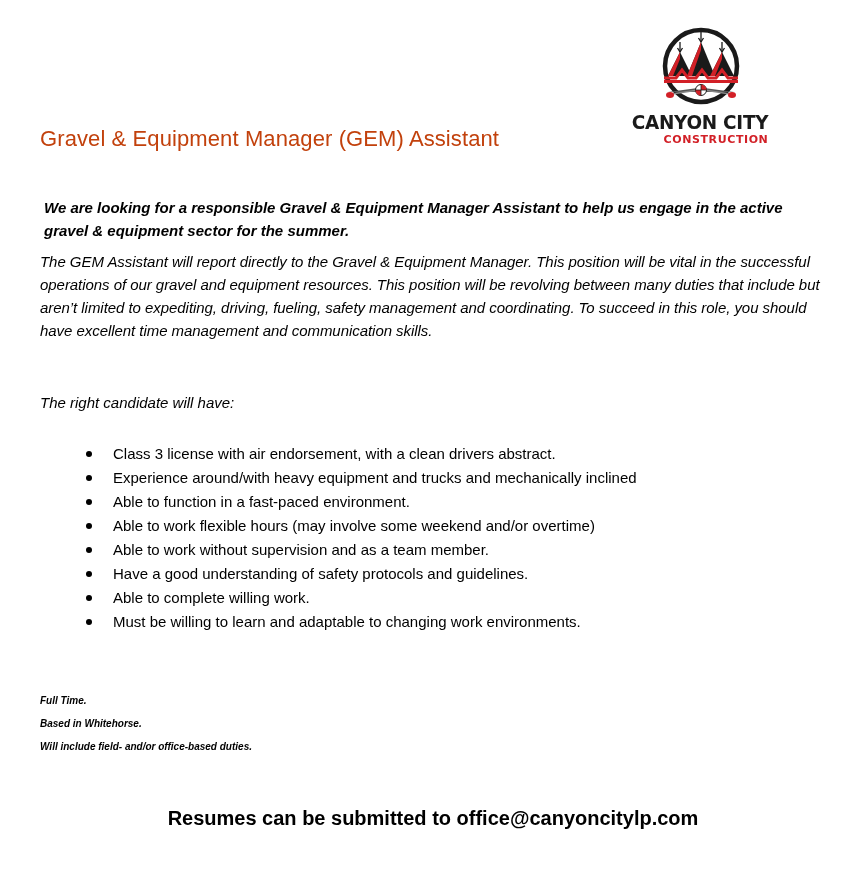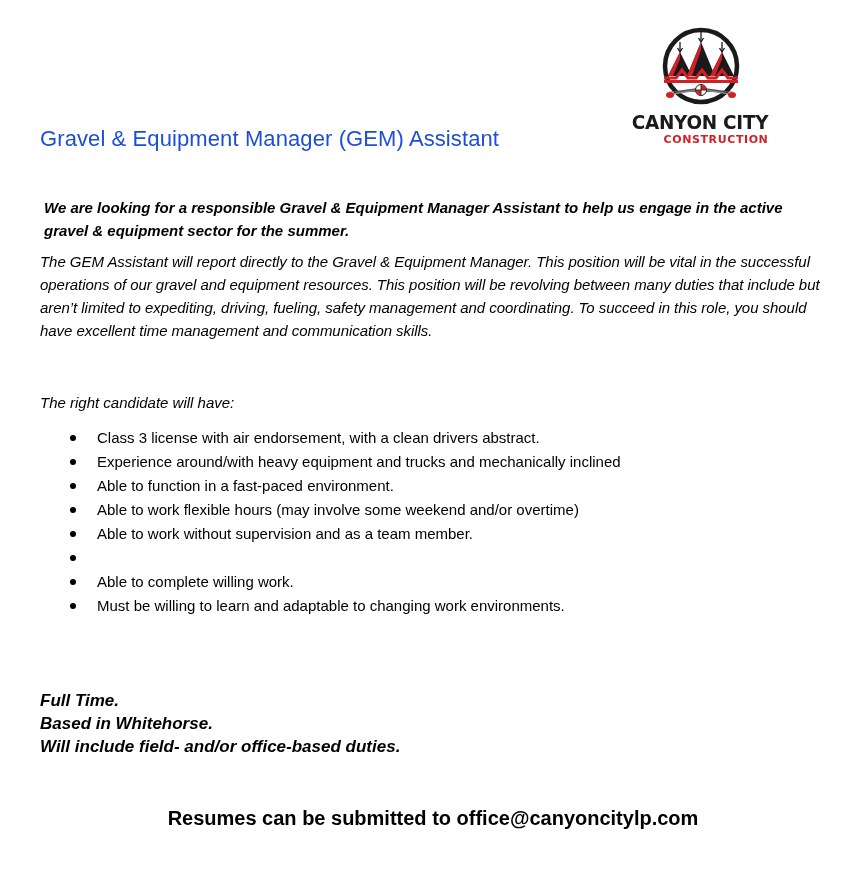--- a/index.html
+++ b/index.html
@@ -61,21 +61,21 @@
       font-size: 11px;
       letter-spacing: 0.6px;
       color: #d22027;
       line-height: 14px;
     }
     .title {
       position: absolute;
       left: 40px;
       top: 124px;
       font-size: 22px;
-      color: #1d4ed8;
+      color: #c2410c;
       line-height: 30px;
       letter-spacing: 0.1px;
     }
     .intro {
       position: absolute;
       left: 40px;
       top: 192px;
       width: 770px;
       font-size: 15px;
       font-weight: bold;
@@ -98,21 +98,21 @@
       top: 392px;
       font-size: 15px;
       font-weight: normal;
       font-style: italic;
       line-height: 22px;
     }
     .req-list {
       position: absolute;
       left: 0;
       top: 426px;
-      margin: 0;
+      margin: 16px;
       padding: 0;
       list-style: none;
       width: 800px;
     }
     .req-list li {
       position: relative;
       height: 24px;
       line-height: 24px;
       font-size: 15px;
       padding-left: 97px;
@@ -124,21 +124,21 @@
       top: 9px;
       width: 6px;
       height: 6px;
       border-radius: 50%;
       background: #000000;
     }
     .details {
       position: absolute;
       left: 40px;
       top: 689px;
-      font-size: 17px;
+      font-size: 10px;
       font-weight: bold;
       font-style: italic;
       line-height: 23px;
     }
     .details div {
       height: 23px;
     }
     .contact {
       position: absolute;
       left: 0;
@@ -206,21 +206,21 @@
   <p class="body-para" style="margin:0;">The GEM Assistant will report directly to the Gravel &amp; Equipment Manager. This position will be vital in the successful operations of our gravel and equipment resources. This position will be revolving between many duties that include but aren’t limited to expediting, driving, fueling, safety management and coordinating. To succeed in this role, you should have excellent time management and communication skills.</p>
 
   <div class="candidate-head">The right candidate will have:</div>
 
   <ul class="req-list">
     <li><span class="bullet"></span><span>Class 3 license with air endorsement, with a clean drivers abstract.</span></li>
     <li><span class="bullet"></span><span>Experience around/with heavy equipment and trucks and mechanically inclined</span></li>
     <li><span class="bullet"></span><span>Able to function in a fast-paced environment.</span></li>
     <li><span class="bullet"></span><span>Able to work flexible hours (may involve some weekend and/or overtime)</span></li>
     <li><span class="bullet"></span><span>Able to work without supervision and as a team member.</span></li>
-    <li><span class="bullet"></span></li>
+    <li><span class="bullet"></span><span>Have a good understanding of safety protocols and guidelines.</span></li>
     <li><span class="bullet"></span><span>Able to complete willing work.</span></li>
     <li><span class="bullet"></span><span>Must be willing to learn and adaptable to changing work environments.</span></li>
   </ul>
 
   <div class="details">
     <div>Full Time.</div>
     <div>Based in Whitehorse.</div>
     <div>Will include field- and/or office-based duties.</div>
   </div>
 

